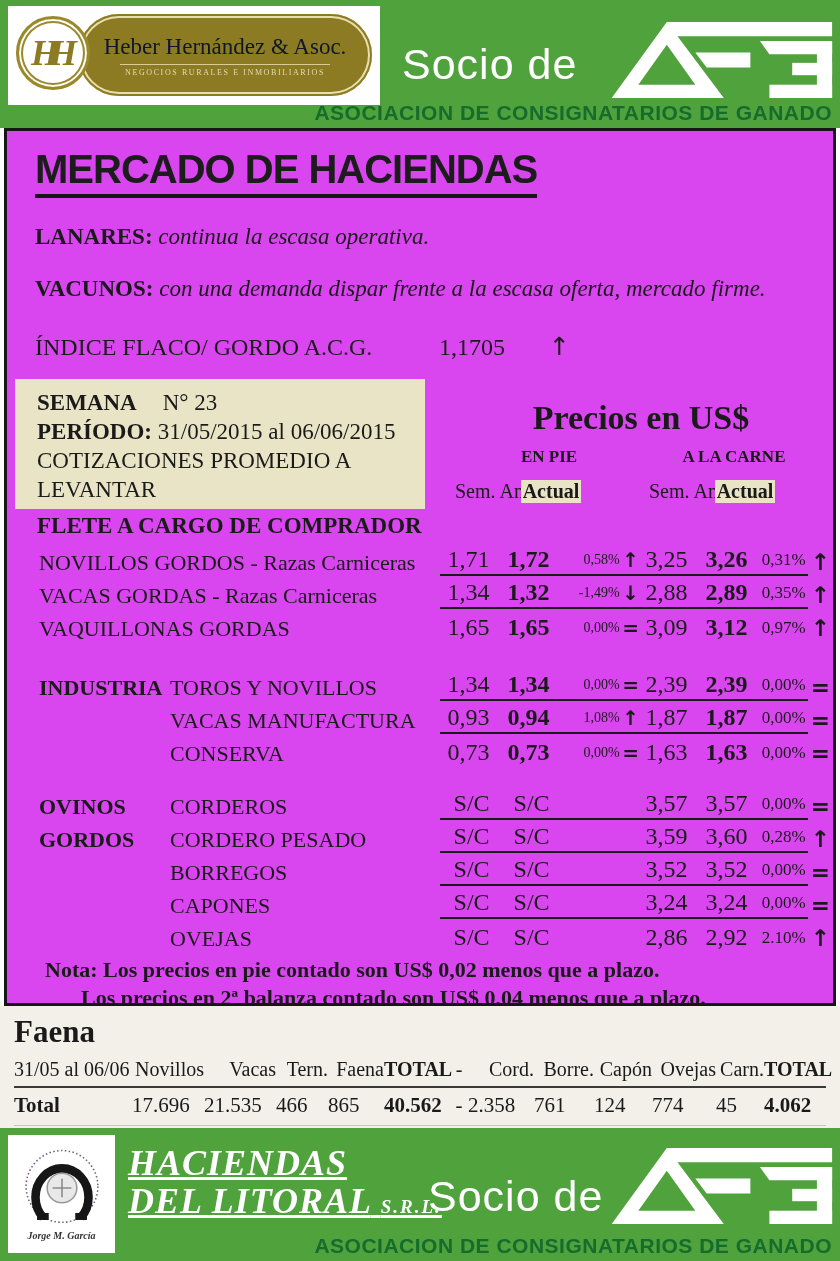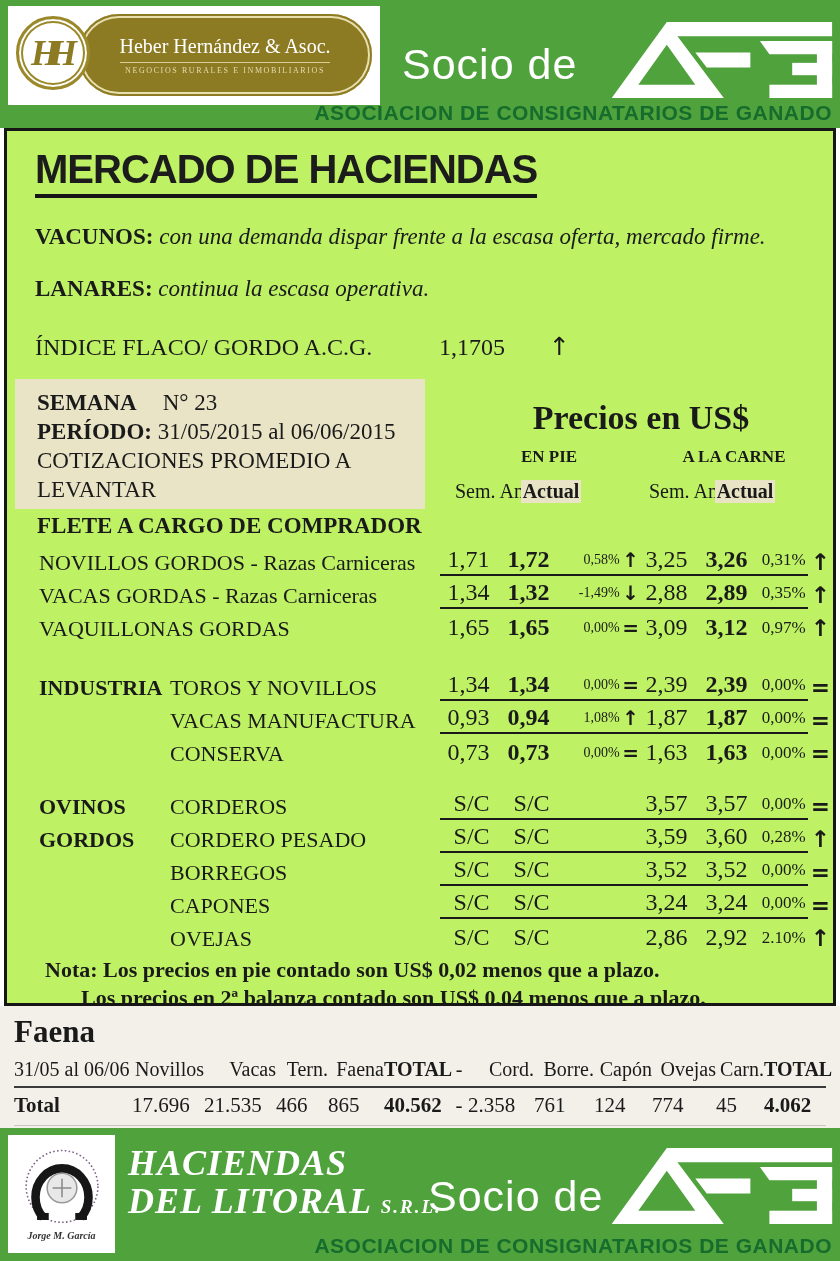--- a/index.html
+++ b/index.html
@@ -45,27 +45,27 @@
     letter-spacing:-10px;padding-right:8px;box-sizing:border-box;
     background:#fff;z-index:2;
   }
   .firm-plate{
     position:absolute;left:70px;top:8px;width:294px;height:82px;
     background:#8d7b24;border-radius:42px;
     box-shadow:inset 0 0 0 2px #8d7b24, inset 0 0 0 4px #e8dfae;
     display:flex;flex-direction:column;align-items:center;justify-content:center;
     z-index:1;
   }
-  .firm-name{color:#ffffff;font-size:20px;white-space:nowrap;}
+  .firm-name{color:#0f172a;font-size:23px;white-space:nowrap;}
   .firm-rule{width:210px;height:1px;background:#d8cd96;margin:4px 0 3px 0;}
   .firm-tagline{color:#e6dcac;font-size:8px;letter-spacing:1.6px;white-space:nowrap;}
   
   .main{
     margin:0 4px;height:878px;box-sizing:border-box;
-    border:3px solid #161616;background:#bef264;overflow:hidden;
+    border:3px solid #161616;background:#d946ef;overflow:hidden;
   }
   .doc-title{
     display:inline-block;margin:17px 0 0 28px;
     font-family:"Liberation Sans",sans-serif;font-weight:bold;
     font-size:40px;letter-spacing:-1px;color:#1c1c1c;
     border-bottom:4px solid #161616;padding-bottom:4px;line-height:1.05;
   }
   .comment{margin:26px 0 0 28px;font-size:23px;}
   .comment .lbl{font-weight:bold;}
   .comment .txt{font-style:italic;}
@@ -125,21 +125,21 @@
   .faena-table .first{text-align:left;}
   .faena-table .dash{text-align:center;}
   .faena-table .tot{font-weight:bold;}
   
   .hl-box{
     position:absolute;left:8px;top:7px;width:107px;height:118px;background:#fff;
     display:flex;flex-direction:column;align-items:center;justify-content:center;
   }
   .hl-sign{font-size:10px;font-weight:bold;font-style:italic;color:#333;margin-top:1px;}
   .brand{position:absolute;left:128px;top:16px;color:#fff;font-style:italic;font-weight:bold;
-    font-size:36px;line-height:38px;letter-spacing:1px;white-space:nowrap;}
+    font-size:36px;line-height:38px;letter-spacing:1px;white-space:nowrap;text-decoration:underline;}
   .brand .suffix{font-size:19px;letter-spacing:2px;}
 </style>
 </head>
 <body>
 
 <div class="banner top">
   <div class="firm-box">
     <div class="firm-monogram">HH</div>
     <div class="firm-plate">
       <div class="firm-name">Heber Hernández &amp; Asoc.</div>
@@ -157,26 +157,26 @@
     <rect x="172" y="72" width="66" height="14" fill="#fff"></rect>
     <rect x="196" y="49" width="42" height="13" fill="#fff"></rect>
   </svg>
   <div class="assoc-line">ASOCIACION DE CONSIGNATARIOS DE GANADO</div>
 </div>
 
 <div class="main">
   <div class="doc-title">MERCADO DE HACIENDAS</div>
 
   <p class="comment">
+    <span class="lbl">LANARES:</span>
+    <span class="txt">continua la escasa operativa.</span>
+  </p>
+  <p class="comment">
     <span class="lbl">VACUNOS:</span>
     <span class="txt">con una demanda dispar frente a la escasa oferta, mercado firme.</span>
-  </p>
-  <p class="comment">
-    <span class="lbl">LANARES:</span>
-    <span class="txt">continua la escasa operativa.</span>
   </p>
 
   <div class="indice-row">
     <span class="ilabel">ÍNDICE FLACO/ GORDO A.C.G.</span>
     <span class="ival">1,1705</span>
     <span class="idir">↑</span>
   </div>
 
   <div class="mid">
     <div class="week-box">

